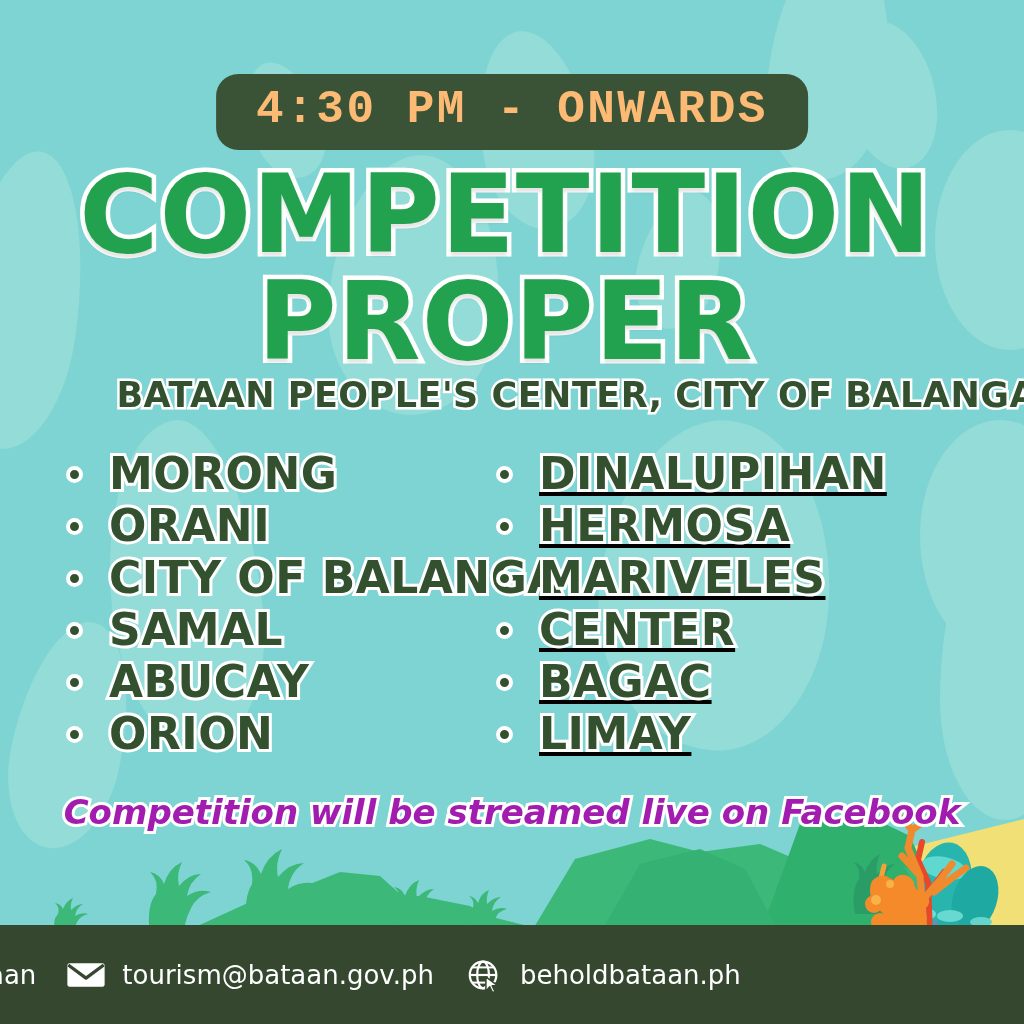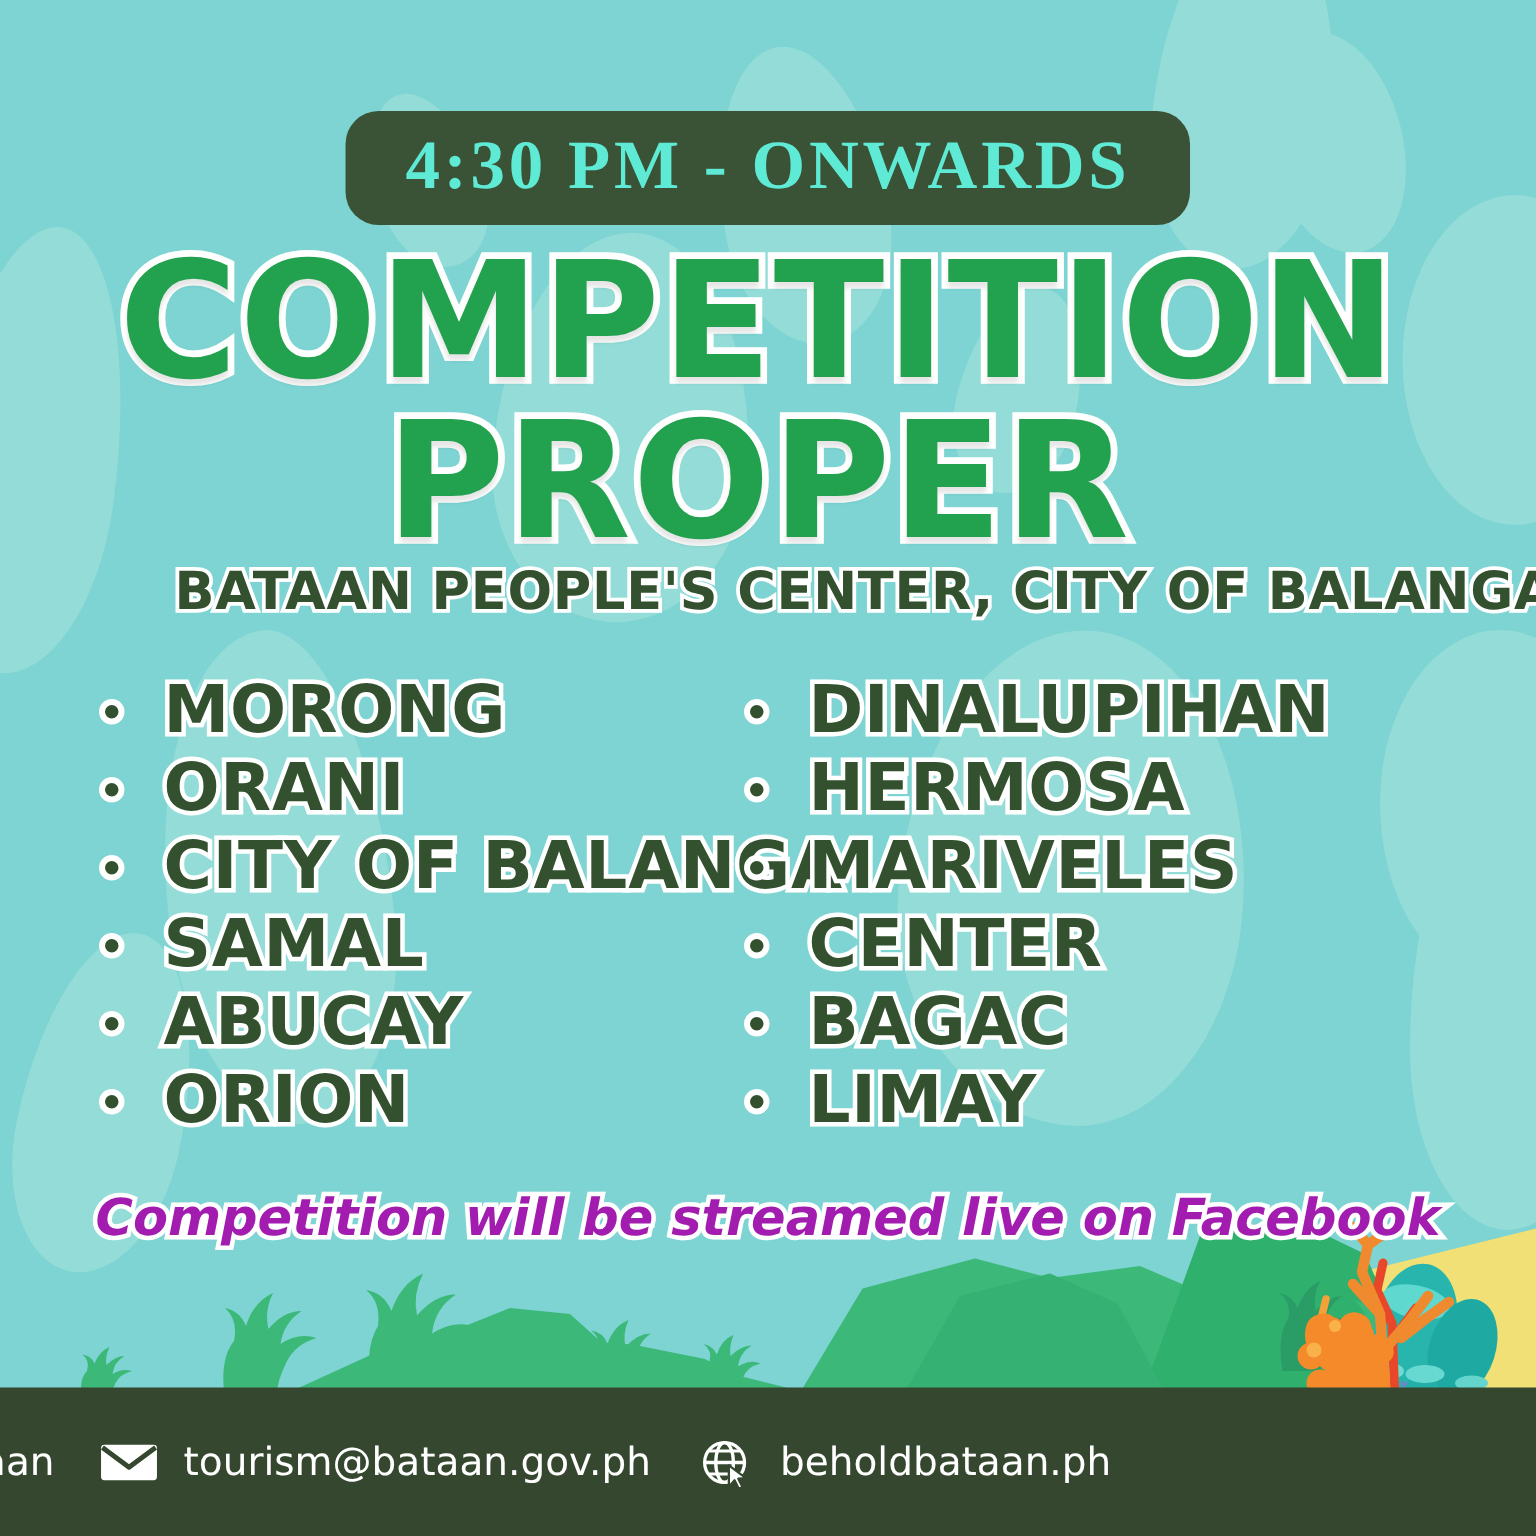--- a/index.html
+++ b/index.html
@@ -54,26 +54,26 @@
     left: 50%;
     top: 74px;
     transform: translateX(-50%);
     background: #3a5336;
     border-radius: 22px;
     padding: 13px 40px 17px 40px;
     min-width: 556px;
     text-align: center;
   }
   .badge-text {
-    color: #5eead4;
+    color: #fdba74;
     font-size: 46px;
     font-weight: 700;
     letter-spacing: 2.5px;
     line-height: 1;
-    font-family: Liberation Serif, serif;
+    font-family: Liberation Mono, monospace;
     white-space: nowrap;
   }
 
   
   .title-wrap {
     position: absolute;
     left: 0;
     top: 164px;
     width: 1011px;
     text-align: center;
@@ -113,21 +113,21 @@
   .lists {
     position: absolute;
     left: 0;
     top: 448px;
     width: 1024px;
     display: flex;
     justify-content: flex-start;
     padding-left: 66px;
   }
   .col { width: 430px; }
-  .col.right { width: 430px; margin-left: 0; }
+  .col.right { width: 430px; margin-left: 0; text-decoration: underline; }
 
   .li {
     display: flex;
     align-items: center;
     height: 52px;
     margin-bottom: 0;
   }
   .bullet {
     width: 17px;
     height: 17px;

